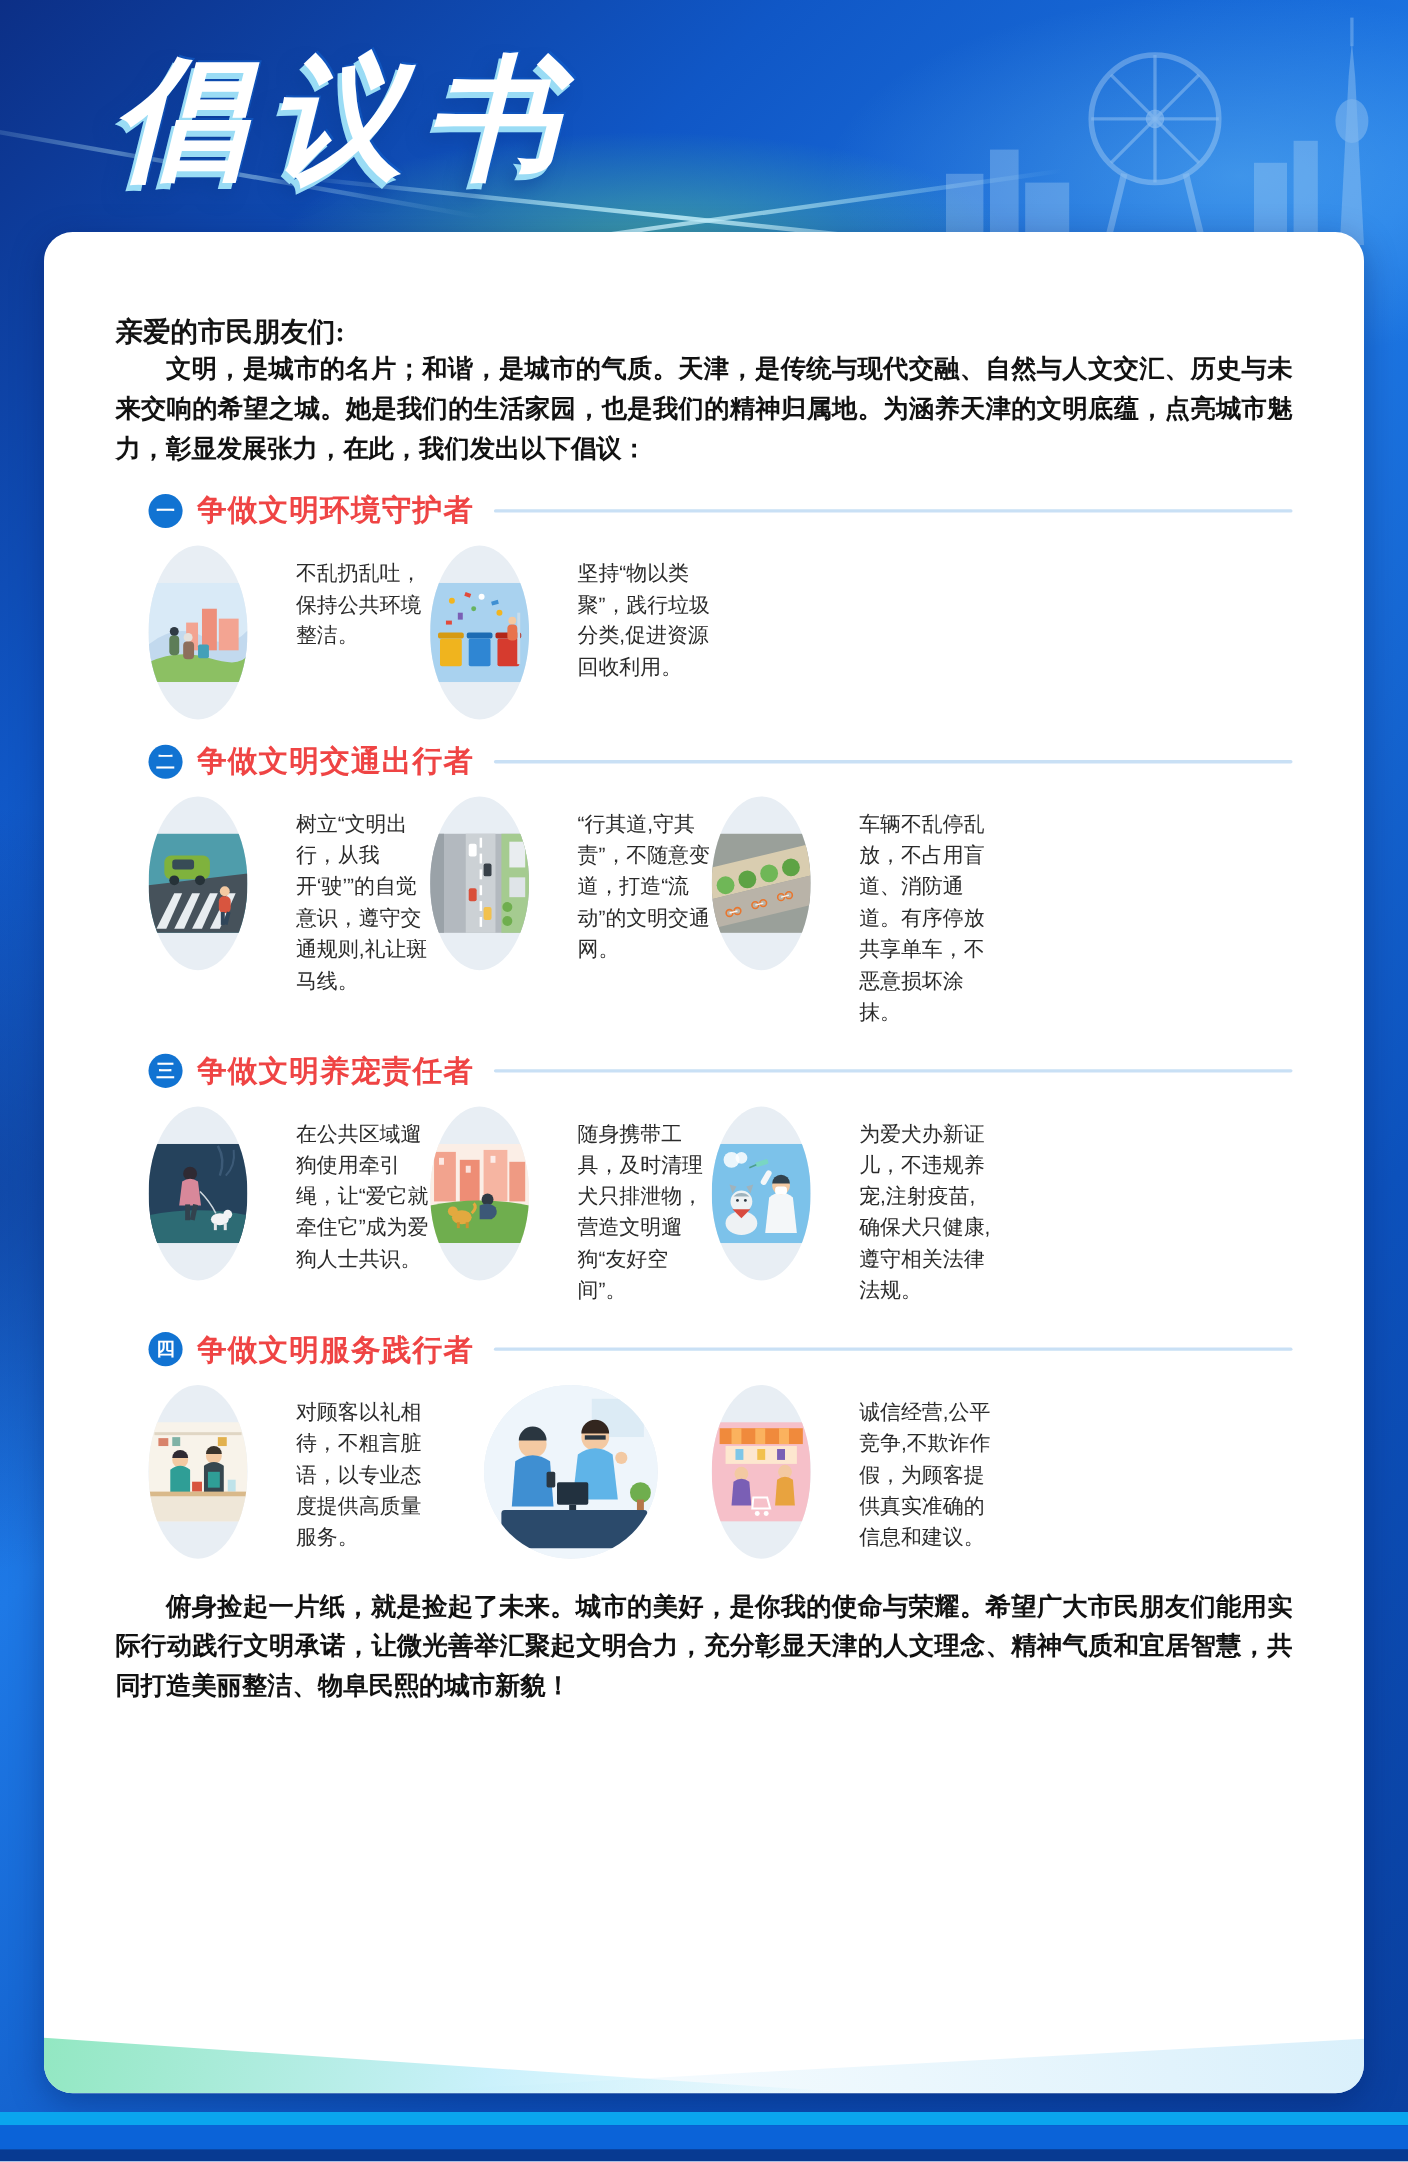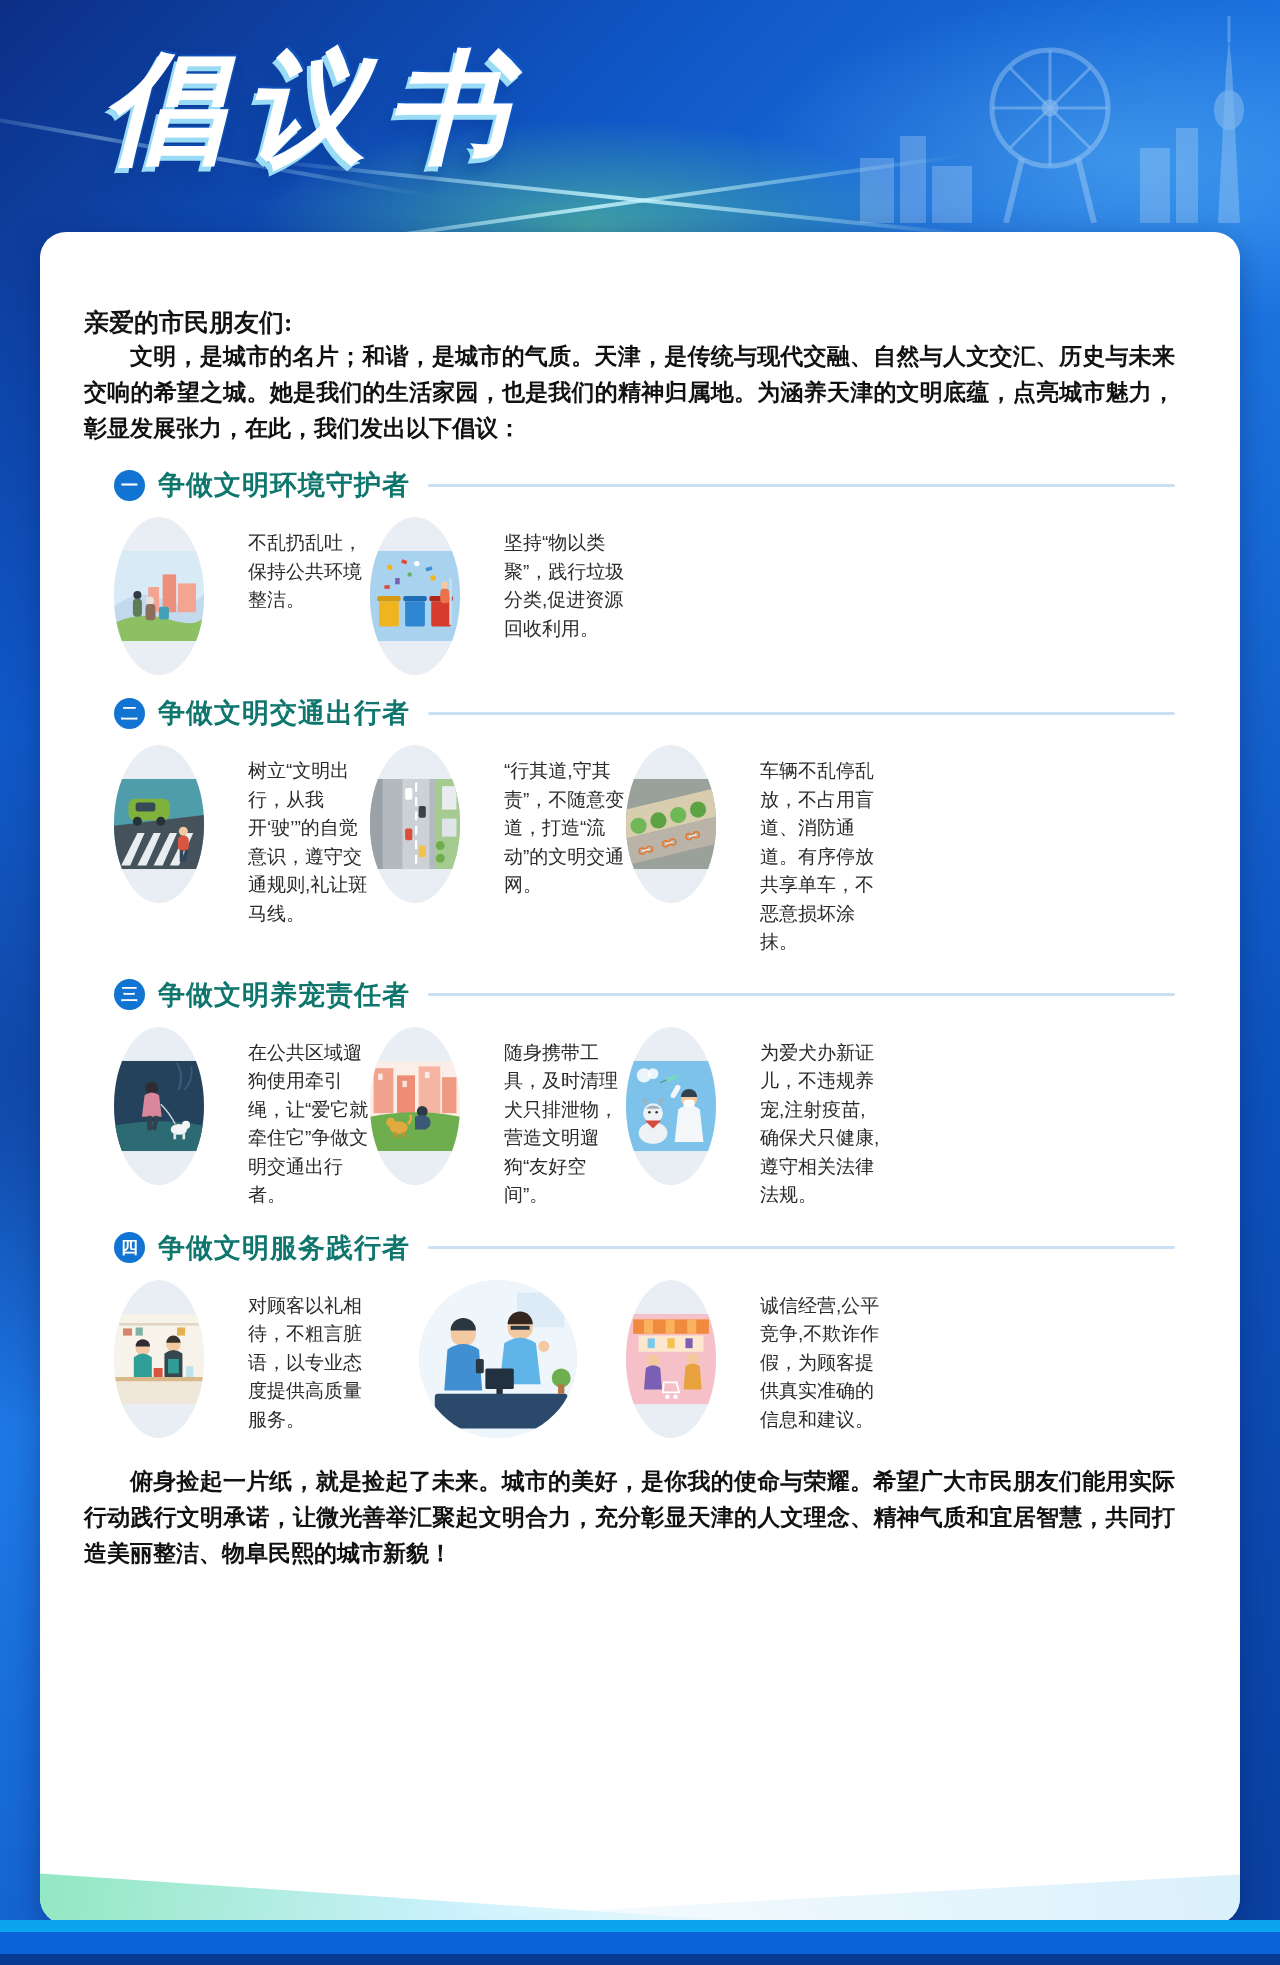--- a/index.html
+++ b/index.html
@@ -30,24 +30,24 @@
   .poster-title {
     position:absolute; left:102px; top:28px;
     font-size:122px; font-weight:900; font-style:italic; letter-spacing:20px;
     color:#ffffff;
     text-shadow:-4px 5px 0 #9adcf5, -9px 11px 16px rgba(10,60,150,.55), 2px -2px 0 rgba(20,100,210,.55);
     font-family:"Liberation Sans", sans-serif;
   }
   .skyline { position:absolute; right:10px; top:8px; opacity:.55; }
 
   .card {
-    position:absolute; left:40px; top:232px; width:1200px; height:1692px;
+    position:absolute; left:40px; top:211px; width:1200px; height:1692px;
     background:#ffffff; border-radius:26px; overflow:hidden;
     box-shadow:0 8px 30px rgba(0,20,80,.35);
-    padding:74px 65px 0 44px;
+    padding:74px 65px 0 65px;
   }
   .card-slice-left { position:absolute; left:0; bottom:0; width:62%; height:70px; pointer-events:none;
     background:linear-gradient(100deg, rgba(140,230,190,.95), rgba(180,235,250,.7) 55%, rgba(255,255,255,0));
     clip-path:polygon(0 28%, 100% 100%, 0 100%); }
   .card-slice-right { position:absolute; right:0; bottom:0; width:75%; height:55px; pointer-events:none;
     background:linear-gradient(80deg, rgba(255,255,255,0), rgba(205,235,250,.75));
     clip-path:polygon(0 100%, 100% 10%, 100% 100%); }
 
   .greeting { font-family:"Liberation Serif", serif; font-weight:bold; font-size:25px; color:#141414; }
   .intro, .closing {
@@ -56,21 +56,21 @@
   }
   .closing { margin-top:26px; }
 
   .section { margin-top:20px; }
   .sec-head { display:flex; align-items:center; margin-left:30px; }
   .num-badge {
     width:31px; height:31px; border-radius:50%; background:#1173d2; color:#fff;
     display:flex; align-items:center; justify-content:center;
     font-size:17px; font-weight:bold; flex:0 0 31px;
   }
-  .sec-title { margin-left:13px; font-size:27px; font-weight:bold; color:#0f766e; letter-spacing:1px; }
+  .sec-title { margin-left:13px; font-size:27px; font-weight:bold; color:#ef4444; letter-spacing:1px; }
   .sec-line { flex:1; height:3px; background:#c9e0f5; margin-left:18px; border-radius:2px; }
 
   .row { display:flex; margin-left:30px; margin-top:14px; }
   .col { width:256px; flex:0 0 256px; display:flex; flex-direction:row; margin-right:0; }
   .circle { width:158px; height:158px; border-radius:50%; overflow:hidden; margin:0 auto; background:#e8eef4; }
   .circle svg { display:block; width:100%; height:100%; }
   .caption { margin:12px 0 0 44px; width:214px; font-size:19px; line-height:28.5px; color:#2b2b2b; }
 </style>
 </head>
 <body>
@@ -268,21 +268,21 @@
               <path d="M34 38 q8 -6 16 0 l3 24 h-22Z" fill="#d8889a"></path>
               <rect x="37" y="61" width="5" height="16" fill="#32424e"></rect>
               <rect x="45" y="61" width="5" height="16" fill="#32424e" transform="rotate(12 47 61)"></rect>
               <path d="M52 48 Q62 58 68 70" stroke="#cfd8de" stroke-width="1.6" fill="none"></path>
               <ellipse cx="72" cy="76" rx="9" ry="6" fill="#f2f4f5"></ellipse>
               <circle cx="80" cy="71" r="4.5" fill="#f2f4f5"></circle>
               <rect x="66" y="80" width="3" height="7" fill="#e2e6e8"></rect>
               <rect x="76" y="80" width="3" height="7" fill="#e2e6e8"></rect>
             </svg>
           </div>
-          <p class="caption">在公共区域遛狗使用牵引绳，让“爱它就牵住它”争做文明交通出行者。</p>
+          <p class="caption">在公共区域遛狗使用牵引绳，让“爱它就牵住它”成为爱狗人士共识。</p>
         </div>
         <div class="col">
           <div class="circle">
             <svg viewBox="0 0 100 100">
               <rect width="100" height="100" fill="#fbeee6"></rect>
               <rect x="4" y="8" width="22" height="50" fill="#f2a38e"></rect>
               <rect x="30" y="16" width="20" height="42" fill="#ee8d75"></rect>
               <rect x="54" y="6" width="24" height="52" fill="#f6b5a2"></rect>
               <rect x="80" y="18" width="16" height="40" fill="#ef9a83"></rect>
               <rect x="9" y="14" width="5" height="7" fill="#ffffff" opacity=".75"></rect>

